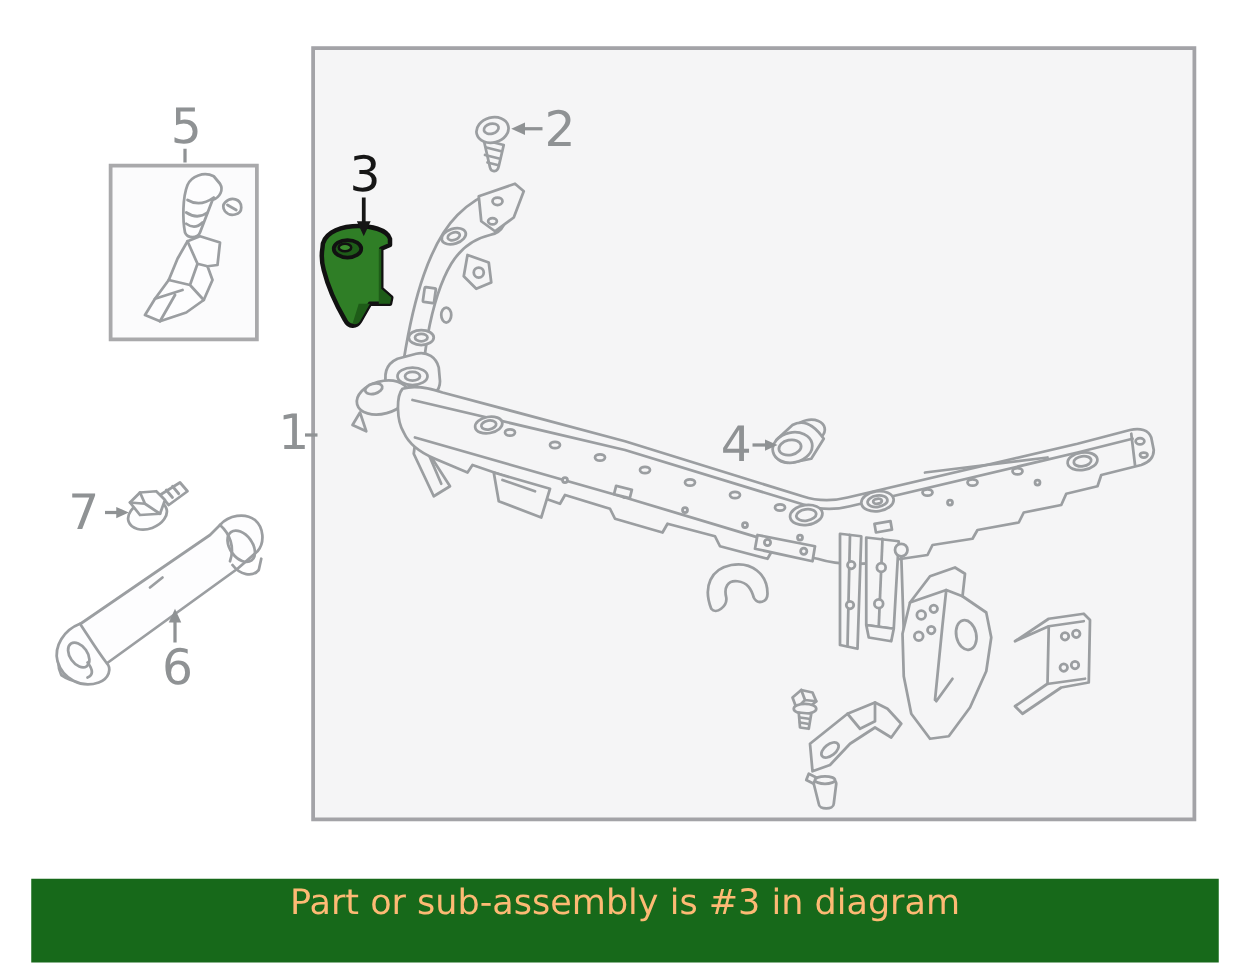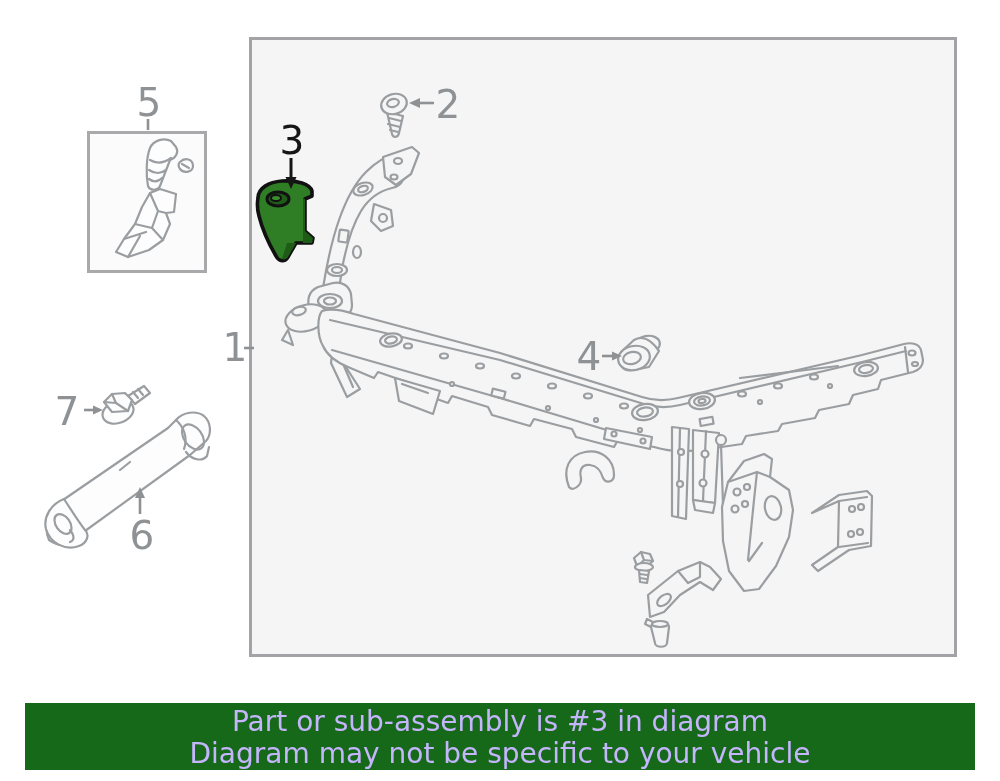--- a/index.html
+++ b/index.html
@@ -7,21 +7,21 @@
          font-family:"DejaVu Sans","Liberation Sans",sans-serif;}
   #diagram-box{position:absolute;left:249px;top:37px;width:708px;height:620px;
                box-sizing:border-box;border:3px solid #a3a3a7;background:#f5f5f6;}
   #part5-box{position:absolute;left:87px;top:131px;width:120px;height:142px;
              box-sizing:border-box;border:3px solid #a9a9ab;background:#fbfbfc;}
   #art{position:absolute;left:0;top:0;width:1000px;height:781px;}
   .callout{position:absolute;transform:translate(-50%,-50%);font-size:39px;line-height:1;
            color:#8f9294;user-select:none;}
   .callout.dark{color:#161616;}
   #banner{position:absolute;left:25px;top:703px;width:950px;height:67px;background:#17691a;
-          color:#c4b5fd;text-align:center;}
+          color:#fdba74;text-align:center;}
   #banner .bline{font-size:28px;line-height:32px;}
   #banner .bline:first-child{margin-top:3px;}
   
   .ln{fill:none;stroke:#9b9ea1;stroke-width:2.2;stroke-linejoin:round;stroke-linecap:round;}
   .fl{fill:#f5f5f6;stroke:#9b9ea1;stroke-width:2.2;stroke-linejoin:round;stroke-linecap:round;}
   .fw{fill:#fdfdfe;stroke:#9b9ea1;stroke-width:2.2;stroke-linejoin:round;stroke-linecap:round;}
   .ar{stroke:#8f9294;stroke-width:2.6;}
   .ah{fill:#8f9294;stroke:none;}
   .arb{stroke:#161616;stroke-width:3;}
   .ahb{fill:#161616;stroke:none;}
@@ -246,16 +246,15 @@
   <div class="callout" style="left:235px;top:347px;">1</div>
   <div class="callout" style="left:448px;top:104px;">2</div>
   <div class="callout dark" style="left:292px;top:140px;">3</div>
   <div class="callout" style="left:589px;top:356px;">4</div>
   <div class="callout" style="left:149px;top:102px;">5</div>
   <div class="callout" style="left:142px;top:535px;">6</div>
   <div class="callout" style="left:67px;top:411px;">7</div>
 
   <div id="banner">
     <div class="bline">Part or sub-assembly is #3 in diagram</div>
-    <div class="bline">Diagram may not be specific to your vehicle</div>
   </div>
 
 </div>
 
 </body></html>

